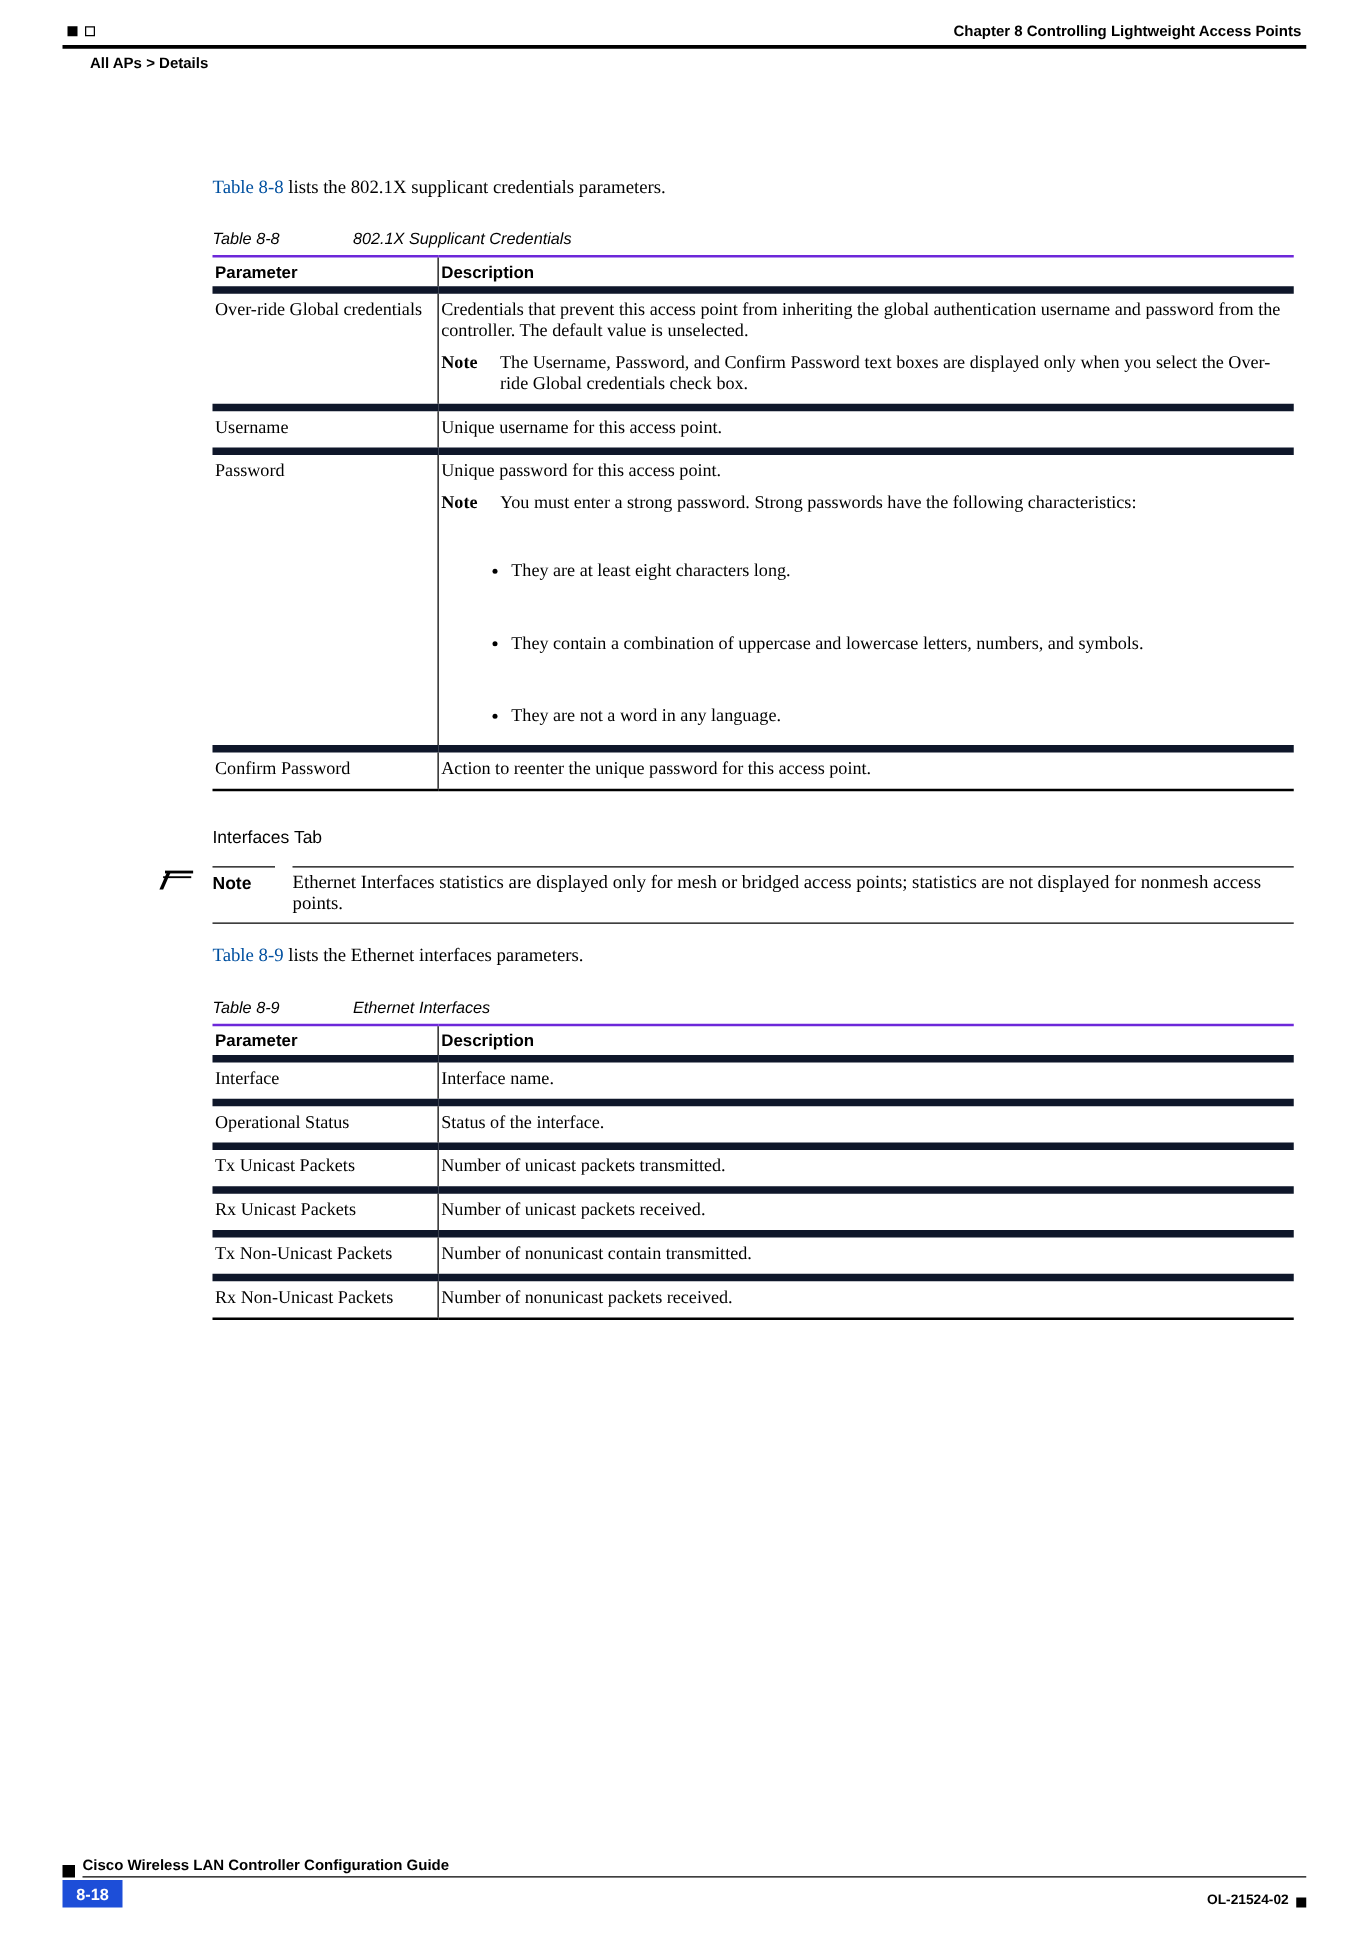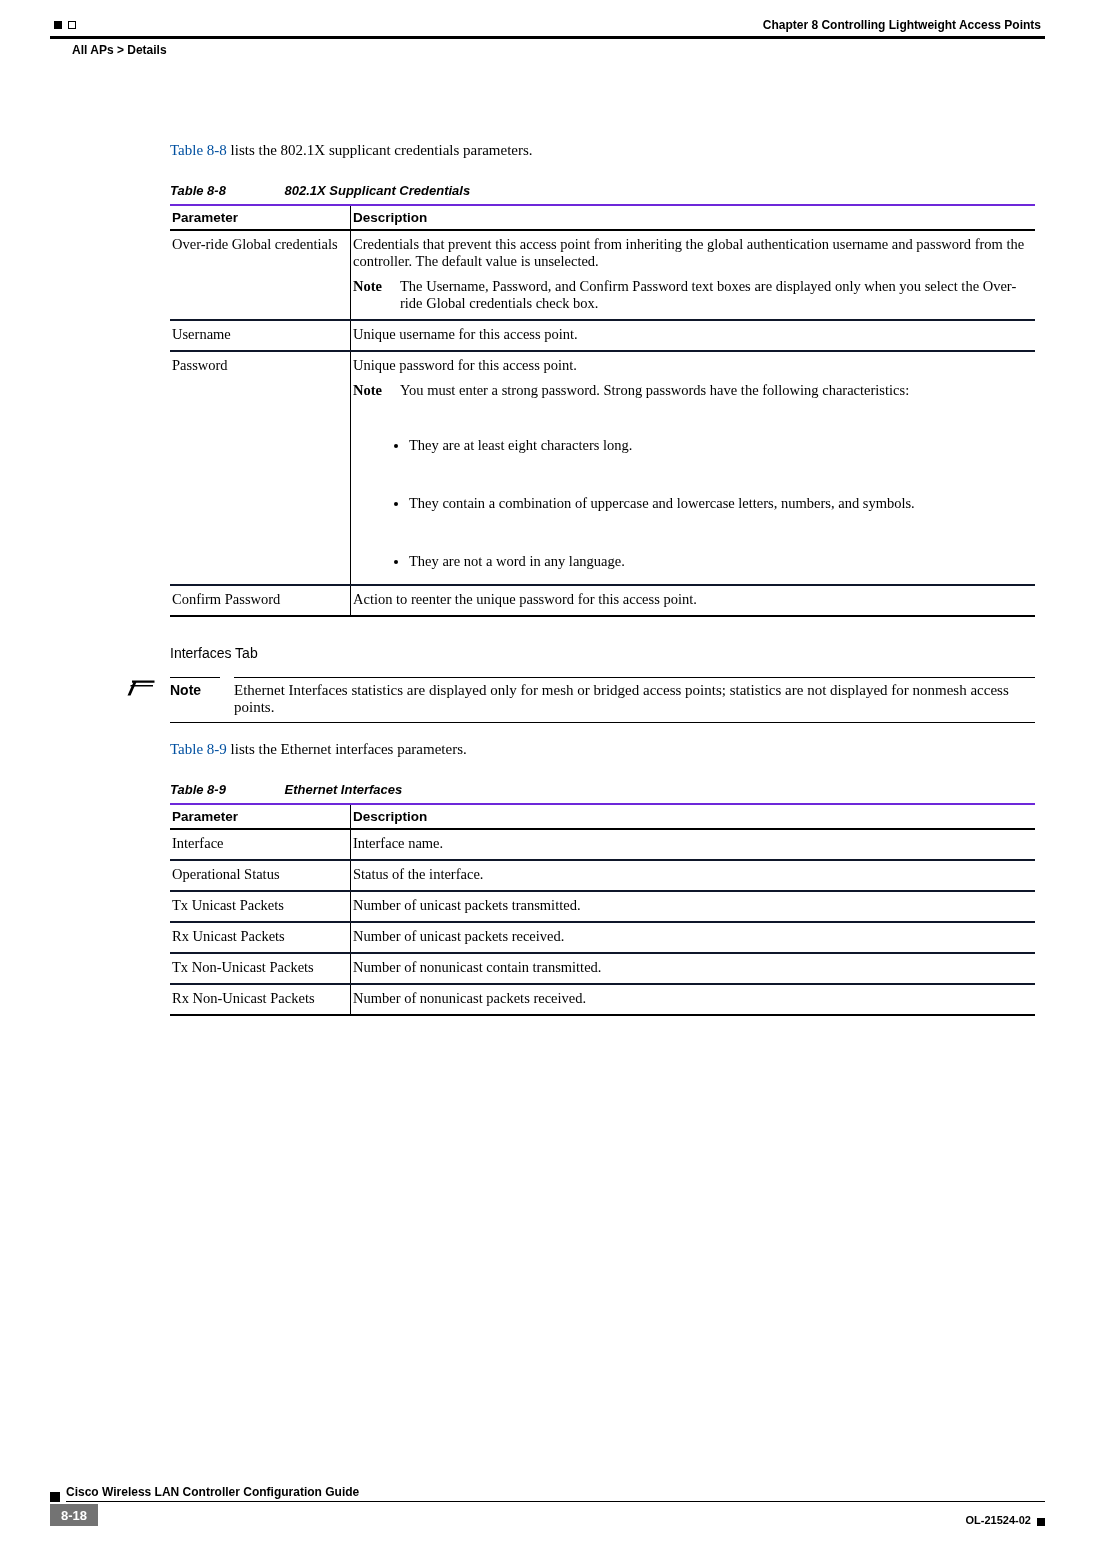--- a/index.html
+++ b/index.html
@@ -49,33 +49,33 @@
     padding-top: 70px;
   }
   .intro {
     font-size: 15px;
     margin-bottom: 24px;
   }
   .link { color: #0050a0; }
   .table-caption {
     font-family: Arial, Helvetica, sans-serif;
     font-style: italic;
-    font-weight: bold;
+    font-weight: normal;
     font-size: 13px;
     margin: 0 0 6px 0;
   }
   .table-caption .tlabel { margin-right: 55px; }
   table.data {
     border-collapse: collapse;
     width: 100%;
     font-size: 14.5px;
     margin-bottom: 28px;
   }
   table.data td, table.data th {
-    border-top: 2px solid #0f172a;
+    border-top: 6px solid #0f172a;
     border-bottom: 1px solid #000;
     border-left: none;
     border-right: none;
     vertical-align: top;
     padding: 5px 8px 7px 2px;
     text-align: left;
   }
   table.data th {
     font-family: Arial, Helvetica, sans-serif;
     font-weight: bold;
@@ -135,21 +135,21 @@
   .footer {
     position:absolute;
     left:0; right:0; bottom:22px;
     padding: 0 50px;
   }
   .footer-rule { height:1px; background:#000; margin-left:36px; }
   .footer-bar {
     display:flex; align-items:stretch; height:22px; margin-top:2px;
   }
   .footer-page {
-    background:#737373; color:#fff;
+    background:#1d4ed8; color:#fff;
     font-family: Arial, Helvetica, sans-serif;
     font-weight:bold; font-size:13px;
     display:flex; align-items:center; justify-content:center;
     width:48px;
   }
   .footer-sq { width:10px; height:10px; background:#000; margin:5px 6px 0 0; }
   .footer-doc {
     font-family: Arial, Helvetica, sans-serif;
     font-weight:bold; font-size:11px;
     display:flex; align-items:flex-end; gap:6px;

